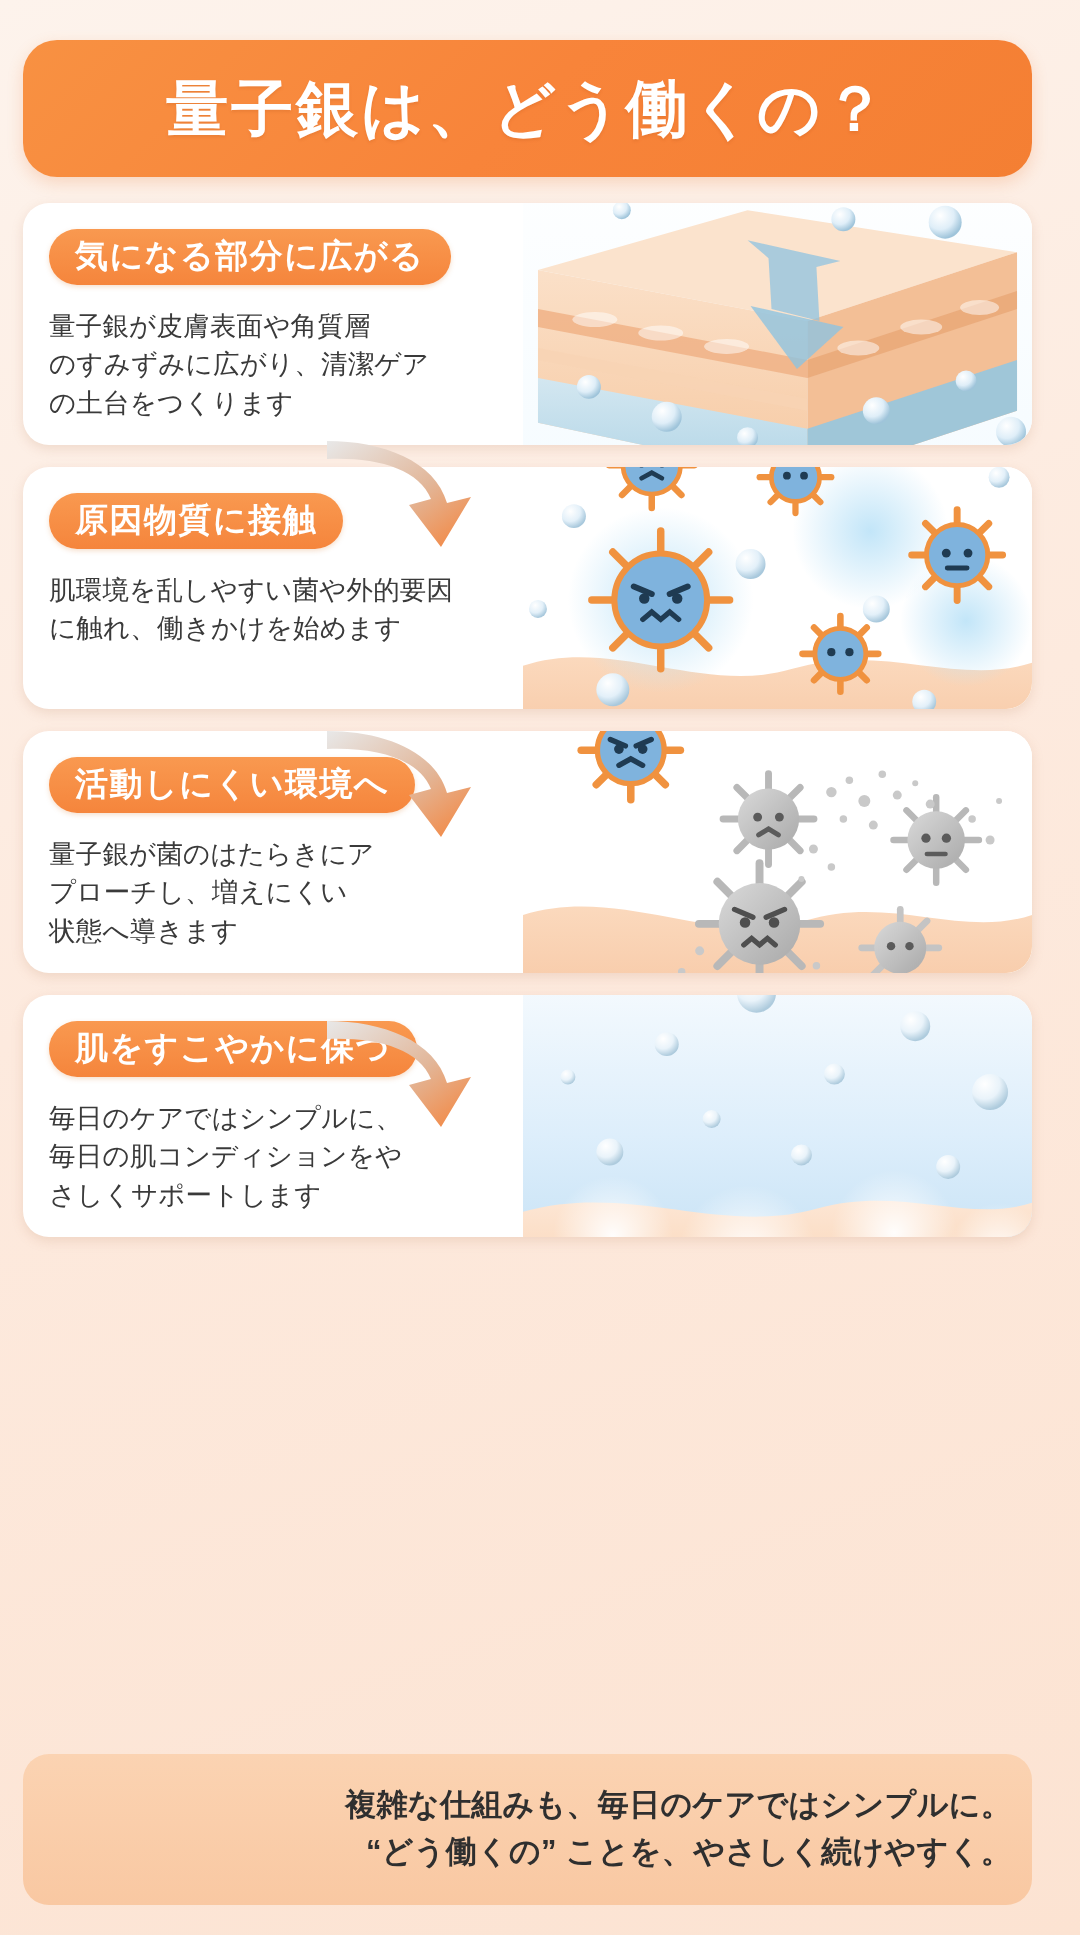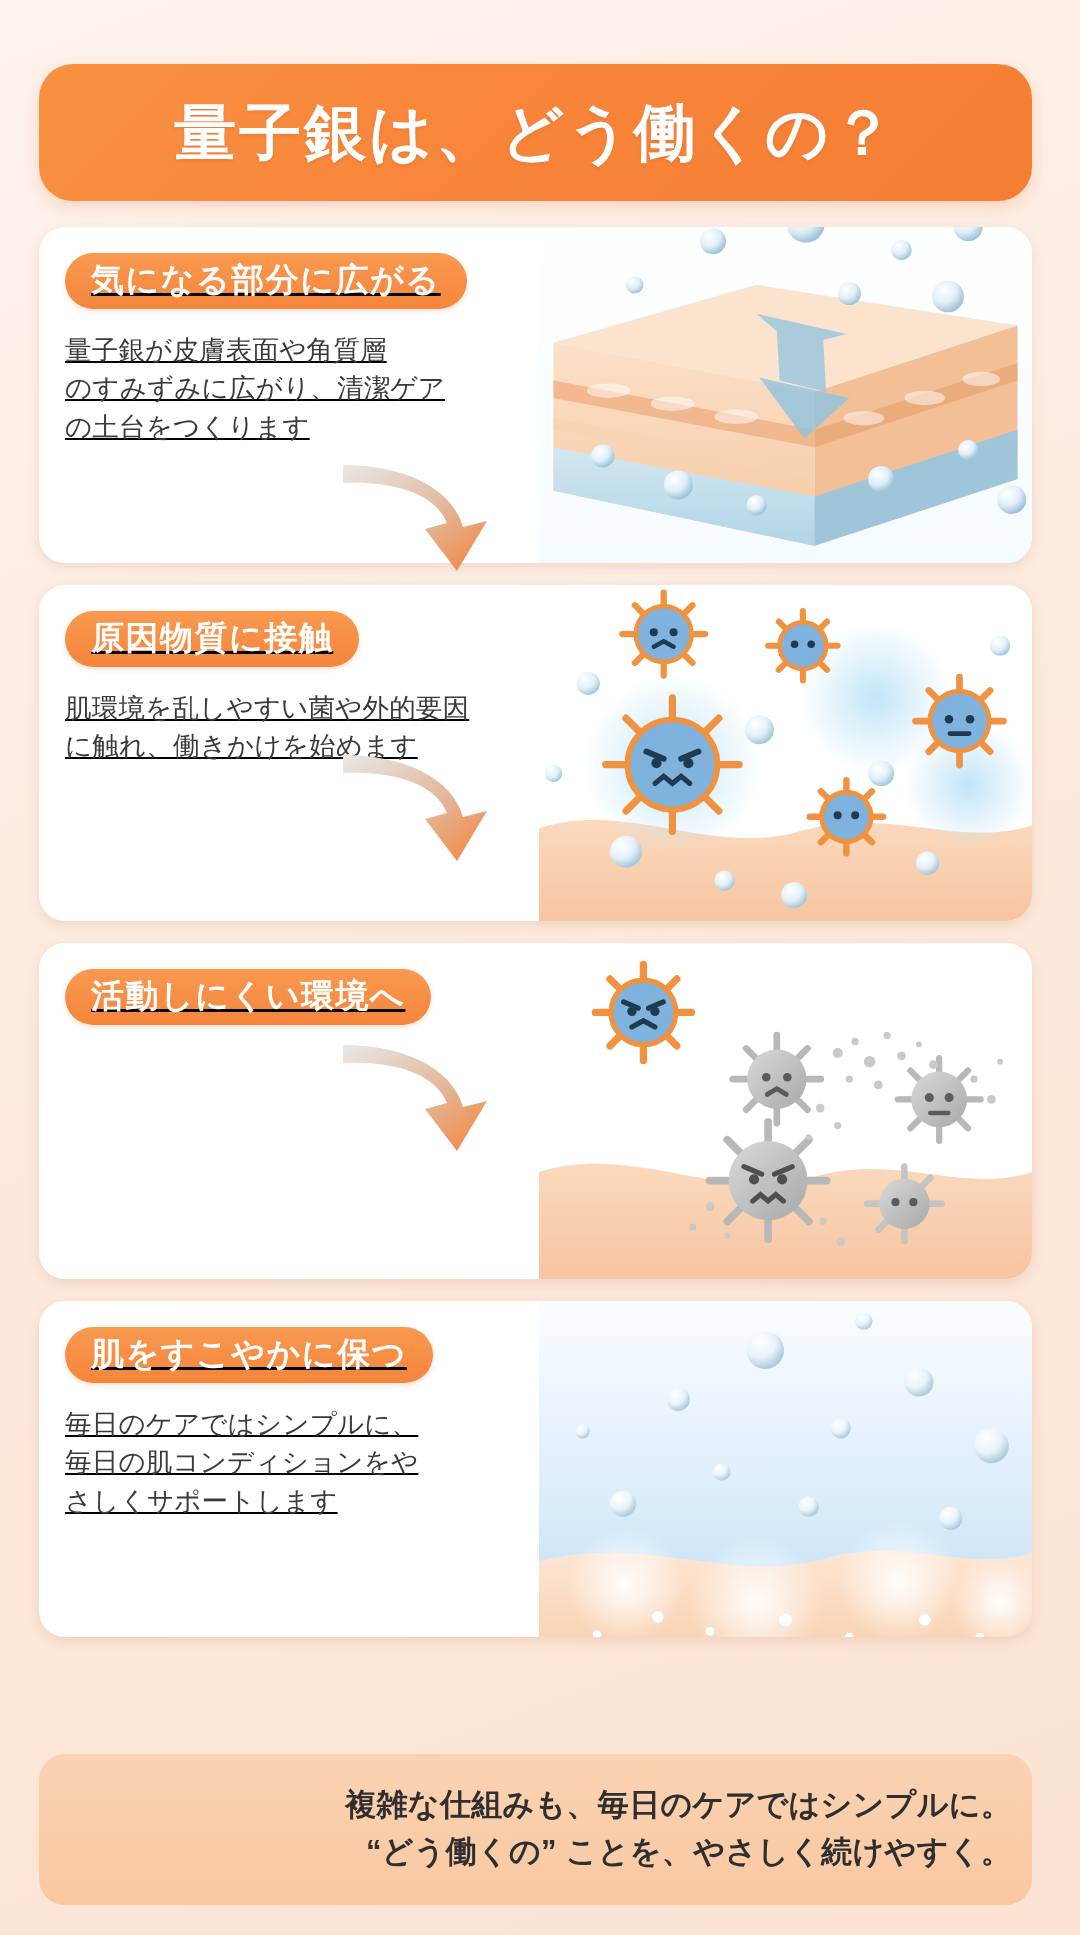--- a/index.html
+++ b/index.html
@@ -12,24 +12,23 @@
 
   body {
     background: linear-gradient(160deg, #fdf3ec 0%, #fdeade 45%, #fce3d2 100%);
     position: relative;
     overflow: hidden;
   }
 
   .page {
     position: absolute;
     inset: 0;
-    padding: 40px 48px 30px 39px;
+    padding: 40px 48px 30px 23px;
     display: flex;
     flex-direction: column;
-    margin-top: 24px;
   }
 
   
   .hero {
     background: linear-gradient(135deg, #f89142 0%, #f8843a 50%, #f47f33 100%);
     border-radius: 34px;
     padding: 34px 30px 32px 30px;
     text-align: center;
     box-shadow: 0 6px 16px rgba(230,120,50,.22);
     flex: 0 0 auto;
@@ -63,22 +62,21 @@
     flex: 1 1 auto;
   }
 
   .card {
     position: relative;
     background: #ffffff;
     border-radius: 26px;
     box-shadow: 0 4px 12px rgba(190,140,110,.22);
     display: flex;
     overflow: hidden;
-    height: 336px;
-    text-decoration: underline;
+    height: 242px;
   }
 
   .card-text {
     flex: 0 0 500px;
     padding: 26px 22px 20px 26px;
     display: flex;
     flex-direction: column;
   }
 
   .badge {
@@ -366,20 +364,25 @@
             <circle cx="318" cy="60" r="7" fill="url(#bub2)"></circle>
             <circle cx="10" cy="148" r="6" fill="url(#bub2)"></circle>
           </g>
         </svg>
       </div>
     </article>
 
     <article class="card">
       <div class="card-text">
         <div class="badge">活動しにくい環境へ</div>
+        <p class="desc">
+          <span>量子銀が菌のはたらきにア</span>
+          <span>プローチし、増えにくい</span>
+          <span>状態へ導きます</span>
+        </p>
       </div>
       <div class="card-art">
         <svg class="art-svg" viewBox="0 0 340 268" preserveAspectRatio="xMidYMid slice" aria-hidden="true">
           <defs>
             <linearGradient id="skin3" x1="0" y1="0" x2="0" y2="1">
               <stop offset="0%" stop-color="#fbd9bd"></stop>
               <stop offset="100%" stop-color="#f5c09a"></stop>
             </linearGradient>
             <linearGradient id="gray3" x1="0" y1="0" x2="1" y2="1">
               <stop offset="0%" stop-color="#d9d9d9"></stop>

